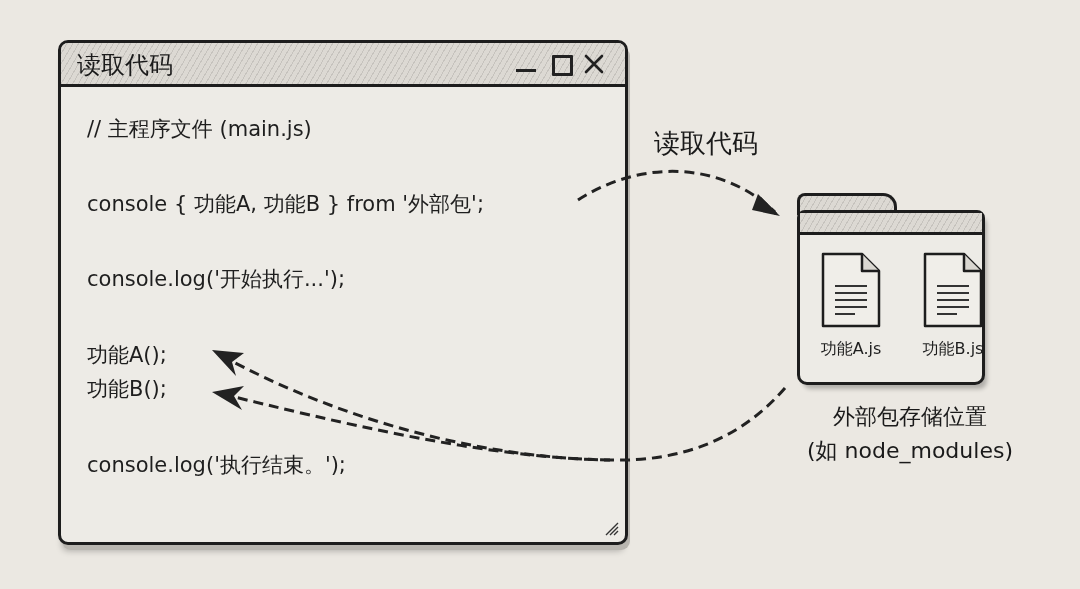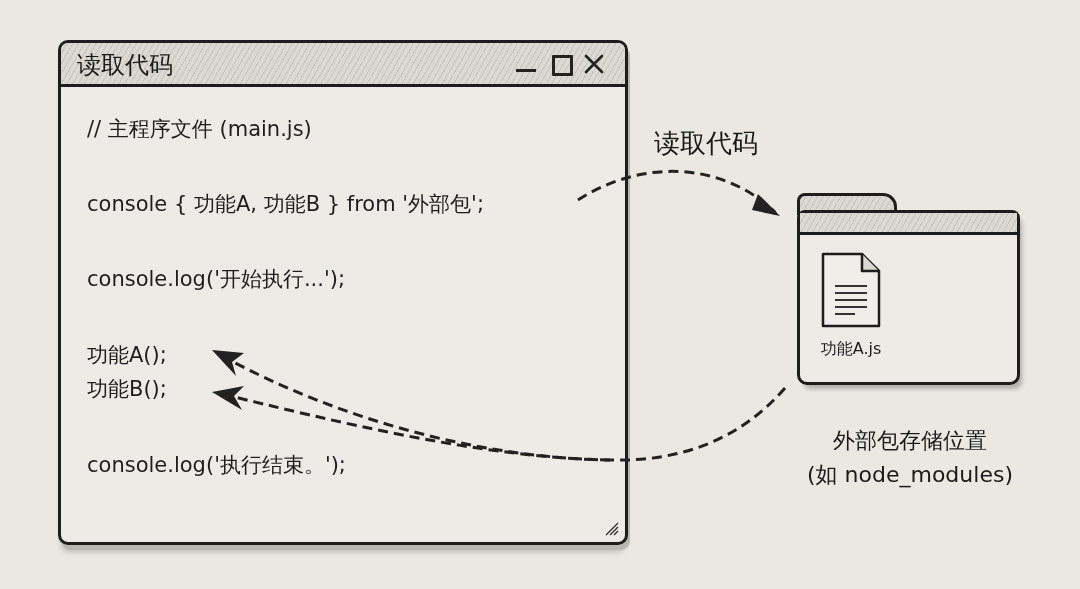--- a/index.html
+++ b/index.html
@@ -40,21 +40,21 @@
   .code {
     position: absolute; left: 26px; top: 72px; right: 20px;
     font-family: "DejaVu Sans", "Liberation Sans", sans-serif;
     font-size: 21px; color: #1e1e1e;
   }
   .code-line { position: absolute; left: 0; white-space: pre; line-height: 28px; }
   .resize-grip { position: absolute; right: 6px; bottom: 6px; width: 16px; height: 16px; }
 
   
   .folder {
-    position: absolute; left: 797px; top: 210px; width: 223px; height: 175px;
+    position: absolute; left: 797px; top: 210px; width: 188px; height: 175px;
     border: 3px solid #1d1d1d; border-radius: 8px 8px 10px 10px;
     background: #edebe6;
     box-shadow: 4px 6px 4px -2px rgba(0,0,0,0.25);
   }
   .folder-tab {
     position: absolute; left: 797px; top: 193px; width: 100px; height: 22px;
     border: 3px solid #1d1d1d; border-bottom: none;
     border-radius: 8px 14px 0 0;
     background:
       repeating-linear-gradient(120deg, rgba(0,0,0,0.10) 0 1px, transparent 1px 5px),
@@ -67,21 +67,21 @@
       repeating-linear-gradient(120deg, rgba(0,0,0,0.10) 0 1px, transparent 1px 5px),
       #dcd9d3;
   }
   .file { position: absolute; top: 38px; width: 66px; text-align: center; }
   .file svg { display: block; margin: 0 auto; }
   .file-label { font-size: 16px; margin-top: 10px; white-space: nowrap; color: #1e1e1e; }
   .file-a { left: 18px; }
   .file-b { left: 120px; }
 
   .label { position: absolute; font-size: 26px; color: #1a1a1a; white-space: nowrap; }
-  .folder-caption { position: absolute; left: 790px; top: 400px; width: 240px; text-align: center; font-size: 22px; line-height: 34px; color: #1a1a1a; margin-top: 24px; }
+  .folder-caption { position: absolute; left: 790px; top: 400px; width: 240px; text-align: center; font-size: 22px; line-height: 34px; color: #1a1a1a; }
 
   svg.arrows { position: absolute; left: 0; top: 0; width: 1080px; height: 589px; pointer-events: none; }
 </style>
 </head>
 <body>
 
 <div class="canvas">
 
   <div class="editor">
     <div class="titlebar">
@@ -117,20 +117,28 @@
 
     <div class="file file-a">
       <svg width="62" height="78" viewBox="0 0 62 78">
         <path d="M3 3 H42 L59 20 V75 H3 Z" fill="#f0eee9" stroke="#1d1d1d" stroke-width="2.5" stroke-linejoin="round"></path>
         <path d="M42 3 V20 H59" fill="#dad7d1" stroke="#1d1d1d" stroke-width="2.5" stroke-linejoin="round"></path>
         <path d="M15 35 H47 M15 42 H47 M15 49 H47 M15 56 H47 M15 63 H35" stroke="#333" stroke-width="2"></path>
       </svg>
       <div class="file-label">功能A.js</div>
     </div>
 
+    <div class="file file-b">
+      <svg width="62" height="78" viewBox="0 0 62 78">
+        <path d="M3 3 H42 L59 20 V75 H3 Z" fill="#f0eee9" stroke="#1d1d1d" stroke-width="2.5" stroke-linejoin="round"></path>
+        <path d="M42 3 V20 H59" fill="#dad7d1" stroke="#1d1d1d" stroke-width="2.5" stroke-linejoin="round"></path>
+        <path d="M15 35 H47 M15 42 H47 M15 49 H47 M15 56 H47 M15 63 H35" stroke="#333" stroke-width="2"></path>
+      </svg>
+      <div class="file-label">功能B.js</div>
+    </div>
   </div>
 
   <div class="folder-caption">
     <div>外部包存储位置</div>
     <div>(如 node_modules)</div>
   </div>
 
   <div class="label" style="left:654px; top:126px;">读取代码</div>
 
   <svg class="arrows" viewBox="0 0 1080 589">

